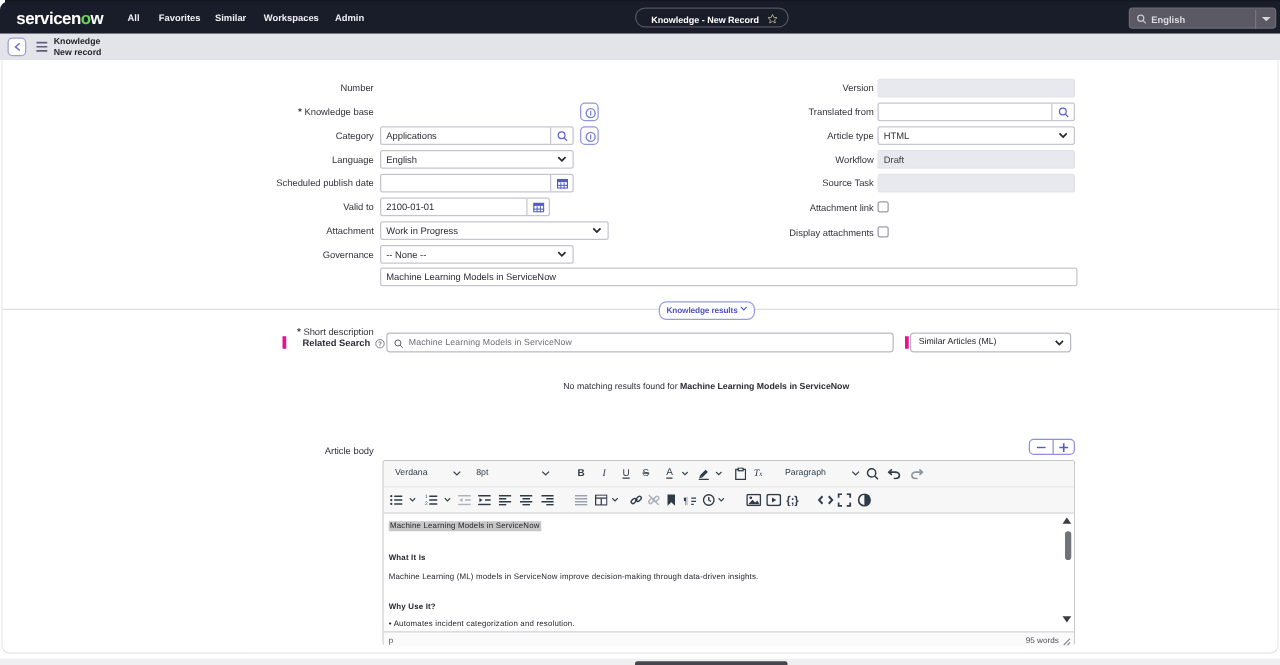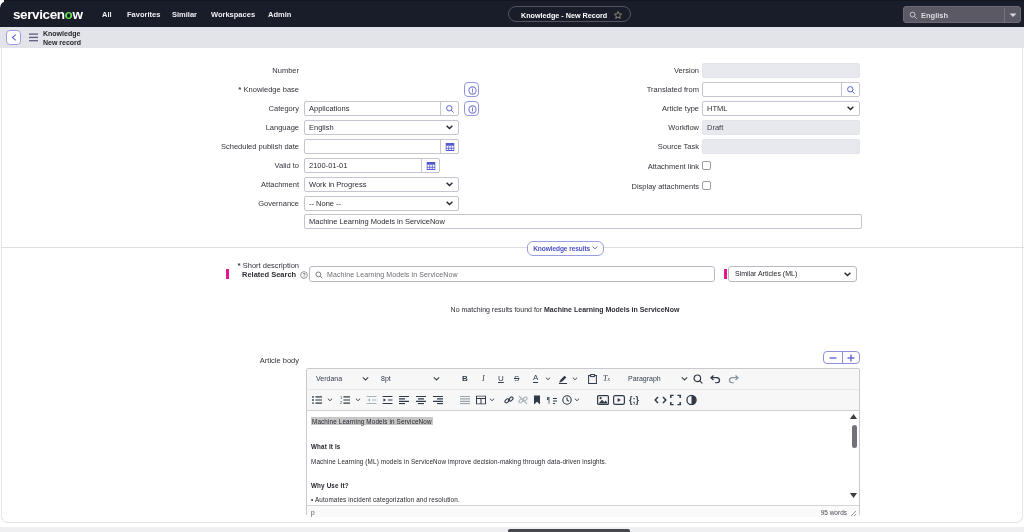--- a/index.html
+++ b/index.html
@@ -170,21 +170,21 @@
             <rect x="0.5" y="0.5" width="8" height="7" fill="none" stroke="#5157cf" stroke-width="1"></rect>
             <rect x="0.5" y="0.5" width="8" height="2.2" fill="#5157cf"></rect>
             <line x1="3.2" y1="3" x2="3.2" y2="8" stroke="#5157cf" stroke-width="0.8"></line>
             <line x1="5.8" y1="3" x2="5.8" y2="8" stroke="#5157cf" stroke-width="0.8"></line>
             <line x1="0" y1="5.3" x2="9" y2="5.3" stroke="#5157cf" stroke-width="0.8"></line>
           </svg>
         </div>
     </div>
 
     <div class="lbl" style="left:157px;top:132px;">Attachment</div>
-    <div class="inp" style="left:302px;top:129px;width:155px;">Work in Progress
+    <div class="inp" style="left:302px;top:129px;width:183px;">Work in Progress
       <svg class="chev" width="7" height="5" viewBox="0 0 7 5">
           <path d="M0.6 0.7 L3.5 3.6 L6.4 0.7" fill="none" stroke="#23272e" stroke-width="1.4"></path>
         </svg>
     </div>
 
     <div class="lbl" style="left:157px;top:151px;">Governance</div>
     <div class="inp" style="left:302px;top:148px;width:155px;">-- None --
       <svg class="chev" width="7" height="5" viewBox="0 0 7 5">
           <path d="M0.6 0.7 L3.5 3.6 L6.4 0.7" fill="none" stroke="#23272e" stroke-width="1.4"></path>
         </svg>

